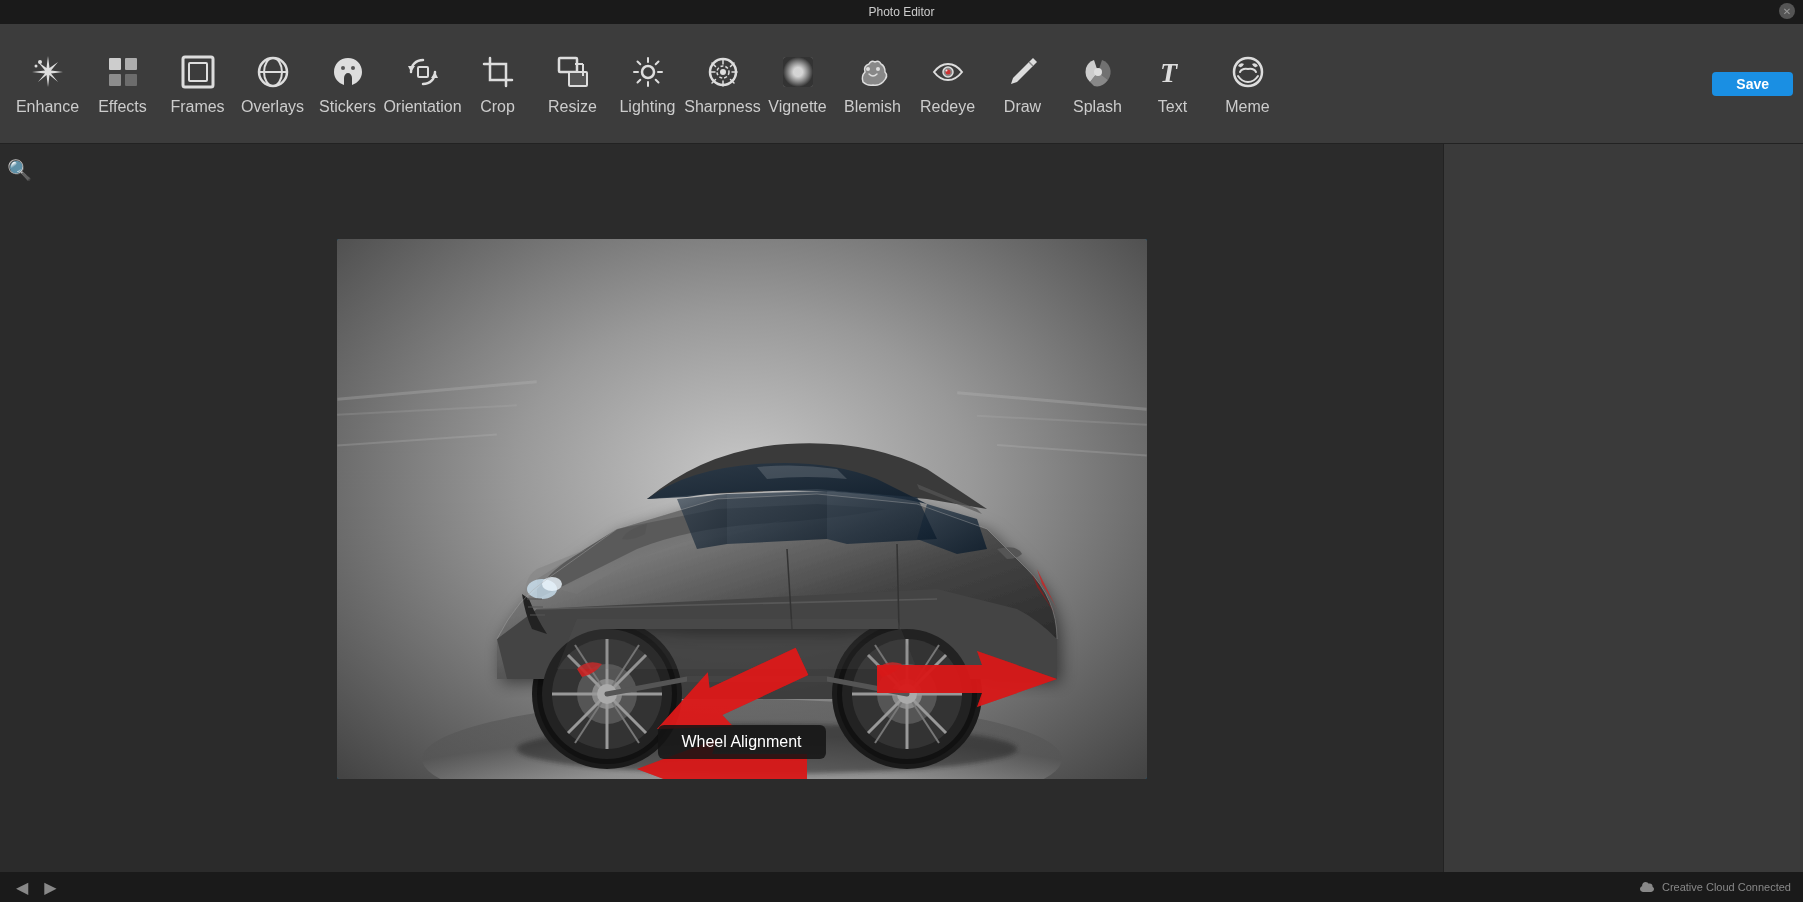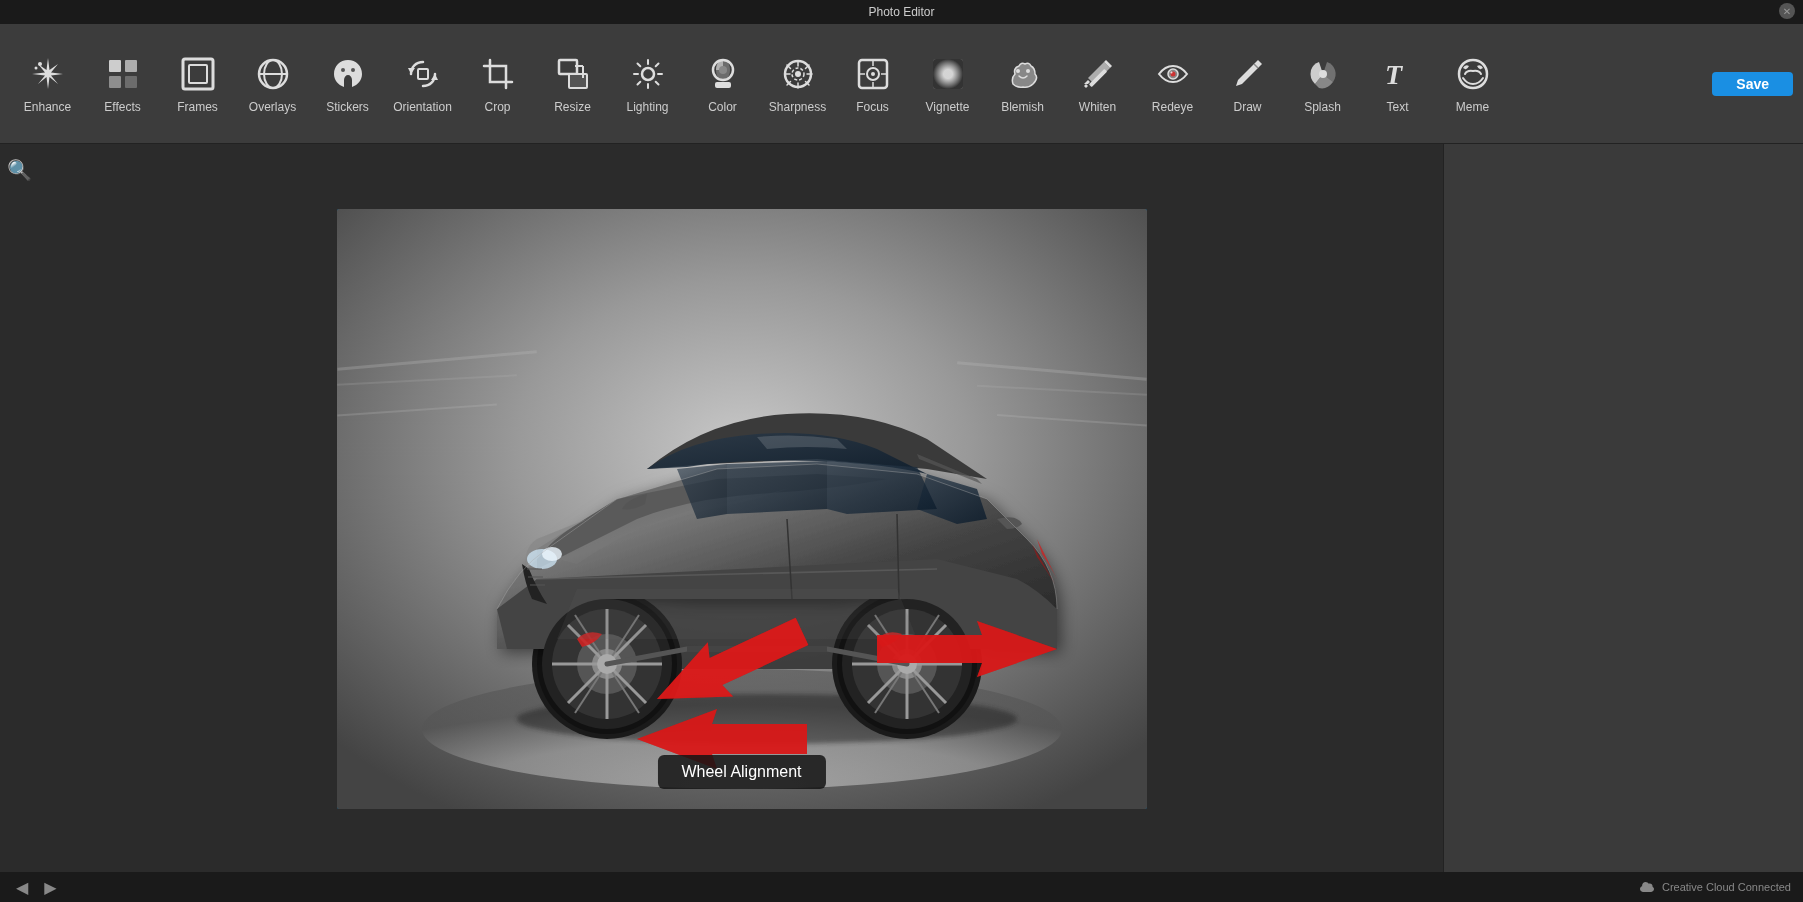--- a/index.html
+++ b/index.html
@@ -73,21 +73,21 @@
       margin-bottom: 6px;
     }
     .tool-icon svg {
       width: 36px;
       height: 36px;
       fill: #dddddd;
       stroke: none;
     }
     .tool-label {
       color: #cccccc;
-      font-size: 12px;
+      font-size: 16px;
       text-align: left;
     }
 
     
     #save-button {
       margin-left: auto;
       background: #1a8fe3;
       color: white;
       border: none;
       padding: 4px 24px;
@@ -123,21 +123,21 @@
       display: flex;
       align-items: center;
       justify-content: center;
       background: #2b2b2b;
       position: relative;
     }
 
     #image-container {
       position: relative;
       width: 810px;
-      height: 600px;
+      height: 540px;
       background: #0369a1;
       overflow: hidden;
       border-radius: 2px;
     }
 
     
     #image-caption {
       position: absolute;
       bottom: 20px;
       left: 50%;
@@ -304,59 +304,33 @@
   <div class="tool-item">
     <div class="tool-icon">
       <svg viewBox="0 0 36 36">
         <path d="M18 4 L18 8 M28.5 7.5 L25.7 10.3 M32 18 L28 18 M28.5 28.5 L25.7 25.7 M18 32 L18 28 M7.5 28.5 L10.3 25.7 M4 18 L8 18 M7.5 7.5 L10.3 10.3" stroke="#ddd" stroke-width="2" stroke-linecap="round"></path>
         <circle cx="18" cy="18" r="6" fill="none" stroke="#ddd" stroke-width="2.5"></circle>
       </svg>
     </div>
     <span class="tool-label">Lighting</span>
   </div>
 
-  <div class="tool-item">
-    <div class="tool-icon">
-      <svg viewBox="0 0 36 36">
-        <circle cx="18" cy="14" r="10" fill="none" stroke="#ddd" stroke-width="2.5"></circle>
-        <path d="M18 4 C14 4 11 8 11 14 C11 20 14 24 18 24 C22 24 25 20 25 14 C25 8 22 4 18 4Z" fill="#ddd" opacity="0.3"></path>
-        <path d="M18 4 C14 4 11 8 11 14 L18 14Z" fill="#ddd" opacity="0.6"></path>
-        <circle cx="18" cy="14" r="4" fill="#888"></circle>
-        <rect x="10" y="26" width="16" height="6" rx="2" fill="#ddd"></rect>
-      </svg>
-    </div>
-    <span class="tool-label">Color</span>
-  </div>
 
   <div class="tool-item">
     <div class="tool-icon">
       <svg viewBox="0 0 36 36">
         <circle cx="18" cy="18" r="13" fill="none" stroke="#ddd" stroke-width="2.5"></circle>
         <circle cx="18" cy="18" r="6" fill="none" stroke="#ddd" stroke-width="1.5" stroke-dasharray="3,2"></circle>
         <path d="M18 5 L18 10 M29 9 L25.5 12.5 M32 18 L27 18 M29 29 L25.5 25.5 M18 32 L18 27 M7 29 L10.5 25.5 M5 18 L10 18 M7 9 L10.5 12.5" stroke="#ddd" stroke-width="1.5" stroke-linecap="round"></path>
         <circle cx="18" cy="18" r="3" fill="#ddd"></circle>
       </svg>
     </div>
     <span class="tool-label">Sharpness</span>
   </div>
 
-  <div class="tool-item">
-    <div class="tool-icon">
-      <svg viewBox="0 0 36 36">
-        <rect x="4" y="4" width="28" height="28" rx="3" fill="none" stroke="#ddd" stroke-width="2.5"></rect>
-        <circle cx="18" cy="18" r="6" fill="none" stroke="#ddd" stroke-width="2"></circle>
-        <circle cx="18" cy="18" r="2" fill="#ddd"></circle>
-        <line x1="18" y1="4" x2="18" y2="10" stroke="#ddd" stroke-width="1.5"></line>
-        <line x1="18" y1="26" x2="18" y2="32" stroke="#ddd" stroke-width="1.5"></line>
-        <line x1="4" y1="18" x2="10" y2="18" stroke="#ddd" stroke-width="1.5"></line>
-        <line x1="26" y1="18" x2="32" y2="18" stroke="#ddd" stroke-width="1.5"></line>
-      </svg>
-    </div>
-    <span class="tool-label">Focus</span>
-  </div>
 
   <div class="tool-item">
     <div class="tool-icon">
       <svg viewBox="0 0 36 36">
         <rect x="3" y="3" width="30" height="30" rx="3" fill="#888"></rect>
         <radialGradient id="vgGrad" cx="50%" cy="50%" r="50%">
           <stop offset="30%" stop-color="#ddd" stop-opacity="0.9"></stop>
           <stop offset="100%" stop-color="#333" stop-opacity="1"></stop>
         </radialGradient>
         <rect x="3" y="3" width="30" height="30" rx="3" fill="url(#vgGrad)"></rect>
@@ -370,32 +344,20 @@
       <svg viewBox="0 0 36 36">
         <path d="M8 28 Q6 22 10 18 Q8 12 14 10 Q16 6 20 8 Q24 6 26 10 Q30 12 30 18 Q34 22 28 28 Q24 32 18 31 Q12 32 8 28Z" fill="#888" stroke="#ddd" stroke-width="1.5"></path>
         <path d="M14 20 Q18 24 22 20" fill="none" stroke="#ddd" stroke-width="1.5" stroke-linecap="round"></path>
         <circle cx="13" cy="15" r="2" fill="#ddd"></circle>
         <circle cx="23" cy="15" r="2" fill="#ddd"></circle>
       </svg>
     </div>
     <span class="tool-label">Blemish</span>
   </div>
 
-  <div class="tool-item">
-    <div class="tool-icon">
-      <svg viewBox="0 0 36 36">
-        <path d="M4 28 L8 24 L10 26 L8 28 Z" fill="#ddd"></path>
-        <rect x="7" y="20" width="22" height="4" rx="1" fill="#ddd" transform="rotate(-45 18 22)"></rect>
-        <path d="M24 6 L30 12 L14 28 L8 22 Z" fill="#ddd" opacity="0.7"></path>
-        <path d="M26 4 L32 10 L30 12 L24 6 Z" fill="#ddd"></path>
-        <path d="M4 30 L6 28 L8 30 L6 32 Z" fill="#ddd"></path>
-      </svg>
-    </div>
-    <span class="tool-label">Whiten</span>
-  </div>
 
   <div class="tool-item">
     <div class="tool-icon">
       <svg viewBox="0 0 36 36">
         <path d="M4 18 Q10 10 18 10 Q26 10 32 18 Q26 26 18 26 Q10 26 4 18Z" fill="none" stroke="#ddd" stroke-width="2"></path>
         <circle cx="18" cy="18" r="5" fill="#888" stroke="#ddd" stroke-width="1.5"></circle>
         <circle cx="18" cy="18" r="2.5" fill="#cc3333"></circle>
         <circle cx="16.5" cy="16.5" r="1" fill="white" opacity="0.8"></circle>
       </svg>
     </div>

